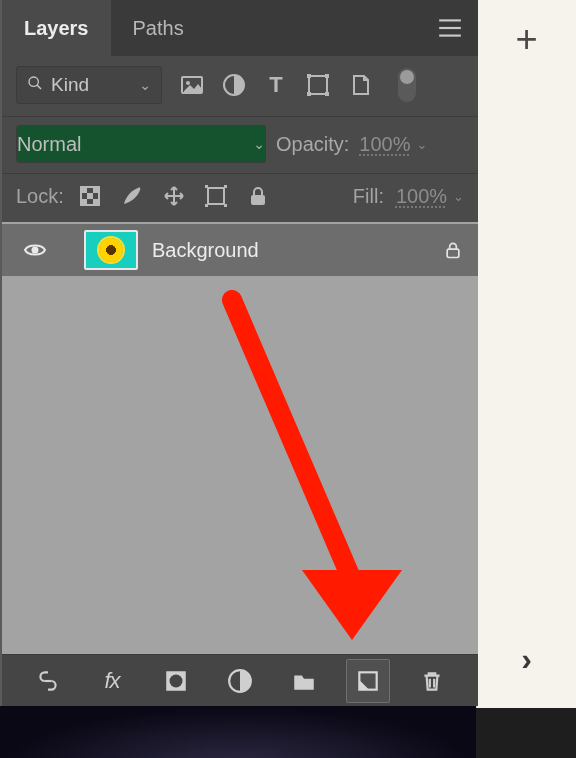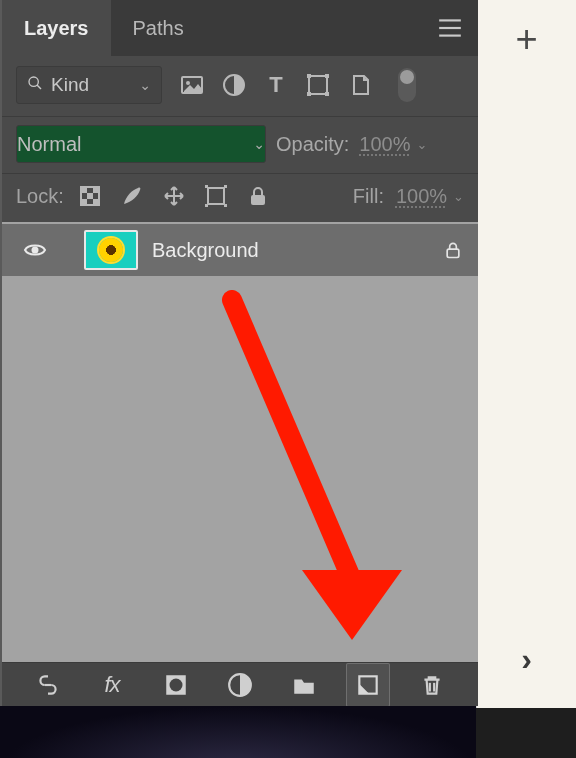--- a/index.html
+++ b/index.html
@@ -106,21 +106,21 @@
     box-shadow: 0 0 0 2px #ffdc30;
     position: relative;
   }
   .layer-name { flex: 1; font-size: 20px; color: #ececec; }
   .layer-lock { color: #e4e4e4; width: 30px; display: flex; justify-content: center; }
   .layer-lock svg { width: 20px; height: 20px; }
 
   
   .bottom-bar {
     display: flex; align-items: center; justify-content: center; gap: 20px;
-    height: 44px; background: #454545; border-top: 1px solid #3a3a3a;
+    height: 52px; background: #454545; border-top: 1px solid #3a3a3a;
     padding: 0 20px;
   }
   .bbtn {
     width: 44px; height: 44px; display: flex; align-items: center; justify-content: center;
     color: #cfcfcf; border-radius: 2px;
   }
   .bbtn.highlight { box-shadow: inset 0 0 0 1px #6f6f6f; background: #505050; }
   .bbtn svg { width: 26px; height: 26px; }
   .bbtn .fx { font-style: italic; font-size: 22px; letter-spacing: -1px; }
 

